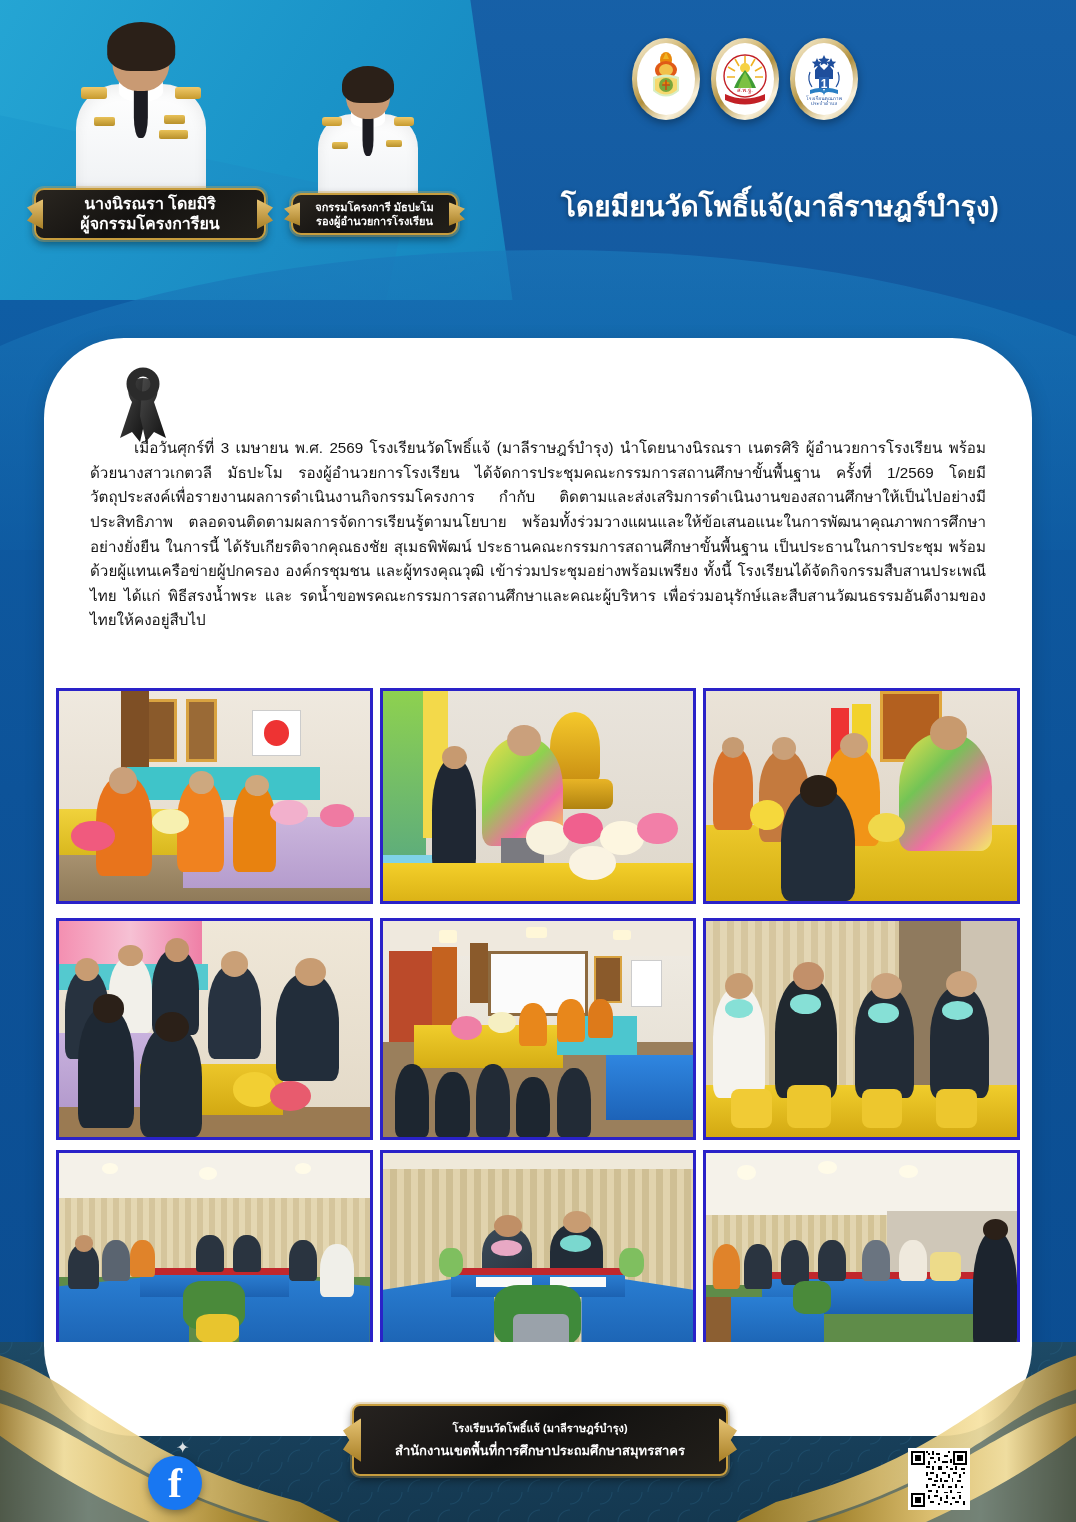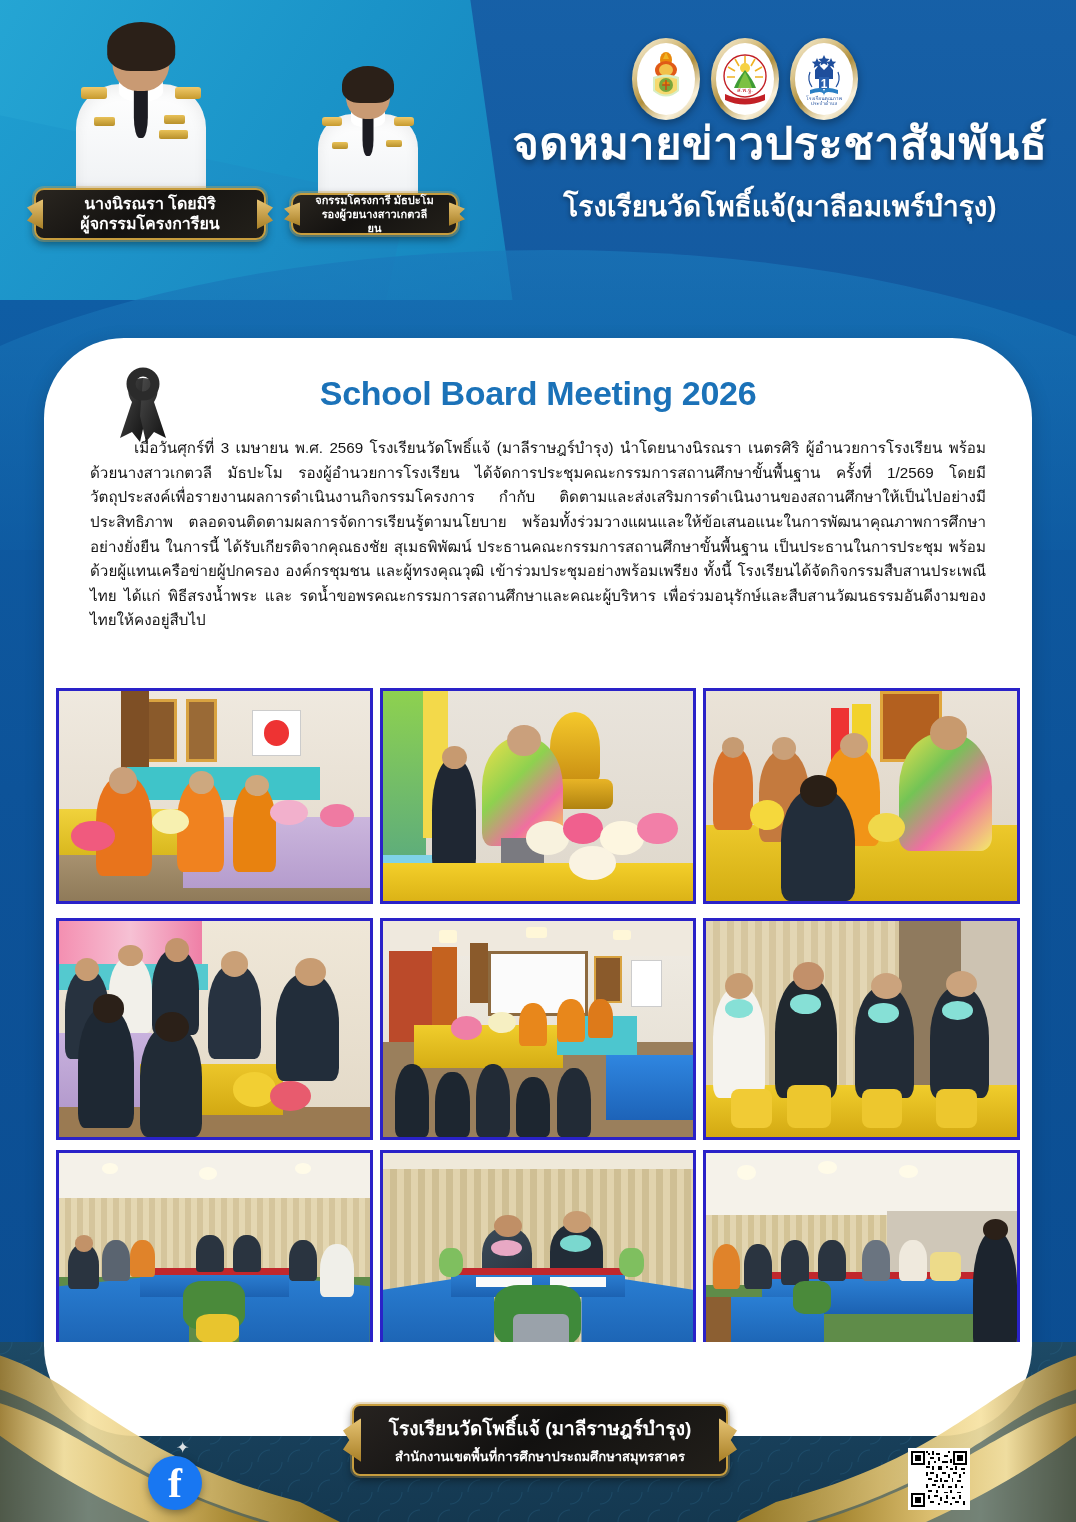--- a/index.html
+++ b/index.html
@@ -148,21 +148,21 @@
   .foot-plaque { position:absolute; left:352px; top:1404px; width:376px; height:72px;
     background:linear-gradient(145deg,#272320 0%,#121110 48%,#221f1a 100%);
     border:2px solid #c79d3e; border-radius:8px; color:#fff; text-align:center;
     display:flex; flex-direction:column; align-items:center; justify-content:center;
     box-shadow:0 0 0 2px rgba(214,173,84,.3),0 4px 10px rgba(0,0,0,.45); }
   .foot-plaque:before,.foot-plaque:after{ content:""; position:absolute; top:50%;
     transform:translateY(-50%); width:18px; height:64%;
     background:linear-gradient(180deg,#e6c373,#a87f26); }
   .foot-plaque:before{ left:-11px; clip-path:polygon(100% 0,100% 100%,0 72%,35% 50%,0 28%); }
   .foot-plaque:after { right:-11px; clip-path:polygon(0 0,0 100%,100% 72%,65% 50%,100% 28%); }
-  .fp1 { font-size:19px; font-weight:700; }
+  .fp1 { font-size:11px; font-weight:700; }
   .fp2 { font-size:13px; font-weight:700; margin-top:3px; }
   .qr { position:absolute; left:908px; top:1448px; width:62px; height:62px;
     background:#fff; padding:3px; }
   .spark { position:absolute; color:#fff; opacity:.85; }
 </style>
 </head>
 <body>
 
 <div class="page">
 
@@ -204,21 +204,21 @@
       <div class="hair"></div>
     </div>
   </div>
 
   <div class="plaque pq1">
     <div class="l1">นางนิรณรา โดยมิริ</div>
     <div class="l2">ผู้จกรรมโครงการียน</div>
   </div>
   <div class="plaque pq2">
     <div class="l1">จกรรมโครงการี มัธปะโม</div>
-    <div class="l2">รองผู้วยนางสาวเกตวลียน</div>
+    <div class="l2">รองผู้อำนวยการโรงเรียน</div>
   </div>
 
   <div class="logos">
     <div class="logo">
       <div class="logo-inner">
         <svg width="46" height="58" viewBox="0 0 46 58">
           <ellipse cx="23" cy="10" rx="6" ry="8" fill="#e8890c"></ellipse>
           <path d="M23 2 L26 9 L20 9 Z" fill="#f0b323"></path>
           <ellipse cx="23" cy="20" rx="11" ry="9" fill="#e05a16"></ellipse>
           <ellipse cx="23" cy="20" rx="7" ry="6" fill="#f2c14a"></ellipse>
@@ -260,41 +260,39 @@
           <g stroke="#1f4e9c" stroke-width="1.2" fill="none">
             <path d="M10 22 q-3 8 2 15 M38 22 q3 8 -2 15"></path>
           </g>
           <text x="24" y="50" font-size="5" fill="#1f4e9c" text-anchor="middle" font-family="sans-serif">โรงเรียนคุณภาพ</text>
           <text x="24" y="55" font-size="5" fill="#1f4e9c" text-anchor="middle" font-family="sans-serif">ประจำตำบล</text>
         </svg>
       </div>
     </div>
   </div>
 
-  <div class="ttl-main">จดหมายข่าวประชาสัมพันธ์</div>
-  <div class="ttl-sub">โรงเรียนวัดโพธิ์แจ้(มาลีอมเพร์บำรุง)</div>
+  <div class="ttl-sub">โดยมียนวัดโพธิ์แจ้(มาลีราษฎร์บำรุง)</div>
 
   <div class="card">
 
     <div class="ribbon">
       <svg width="66" height="80" viewBox="0 0 66 80">
         <defs>
           <linearGradient id="rb" x1="0" y1="0" x2="1" y2="1">
             <stop offset="0" stop-color="#4a4a4a"></stop>
               <stop offset="55%" stop-color="#2b2b2b"></stop>
             <stop offset="100%" stop-color="#111"></stop>
           </linearGradient>
         </defs>
         <path d="M33 12 C20 12 14 24 22 36 L10 72 L22 66 L30 76 L36 50 Z" fill="url(#rb)"></path>
         <path d="M33 12 C46 12 52 24 44 36 L56 72 L44 66 L36 76 L30 50 Z" fill="url(#rb)"></path>
         <ellipse cx="33" cy="18" rx="12" ry="12" fill="none" stroke="#2b2b2b" stroke-width="9"></ellipse>
       </svg>
     </div>
 
-    <div class="doc-title">School Board Meeting 2026</div>
     <div class="body-text">เมื่อวันศุกร์ที่ 3 เมษายน พ.ศ. 2569 โรงเรียนวัดโพธิ์แจ้ (มาลีราษฎร์บำรุง) นำโดยนางนิรณรา เนตรศิริ ผู้อำนวยการโรงเรียน พร้อมด้วยนางสาวเกตวลี มัธปะโม รองผู้อำนวยการโรงเรียน ได้จัดการประชุมคณะกรรมการสถานศึกษาขั้นพื้นฐาน ครั้งที่ 1/2569 โดยมีวัตถุประสงค์เพื่อรายงานผลการดำเนินงานกิจกรรมโครงการ กำกับ ติดตามและส่งเสริมการดำเนินงานของสถานศึกษาให้เป็นไปอย่างมีประสิทธิภาพ ตลอดจนติดตามผลการจัดการเรียนรู้ตามนโยบาย พร้อมทั้งร่วมวางแผนและให้ข้อเสนอแนะในการพัฒนาคุณภาพการศึกษาอย่างยั่งยืน ในการนี้ ได้รับเกียรติจากคุณธงชัย สุเมธพิพัฒน์ ประธานคณะกรรมการสถานศึกษาขั้นพื้นฐาน เป็นประธานในการประชุม พร้อมด้วยผู้แทนเครือข่ายผู้ปกครอง องค์กรชุมชน และผู้ทรงคุณวุฒิ เข้าร่วมประชุมอย่างพร้อมเพรียง ทั้งนี้ โรงเรียนได้จัดกิจกรรมสืบสานประเพณีไทย ได้แก่ พิธีสรงน้ำพระ และ รดน้ำขอพรคณะกรรมการสถานศึกษาและคณะผู้บริหาร เพื่อร่วมอนุรักษ์และสืบสานวัฒนธรรมอันดีงามของไทยให้คงอยู่สืบไป</div>
 
     <div class="grid r1" style="top:350px;">
       <div class="cell">
         <div class="sc">
           <div class="wall" style="background:linear-gradient(180deg,#efe9df 0%,#e7dfd2 60%,#ded4c4 100%)"></div>
           <div style="position:absolute;left:28%;top:4%;width:10%;height:30%;background:#8a5a2b;border:3px solid #d9a340"></div>
           <div style="position:absolute;left:41%;top:4%;width:10%;height:30%;background:#9a6a36;border:3px solid #d9a340"></div>
           <div style="position:absolute;left:20%;top:0;width:9%;height:62%;background:#7e4f25"></div>
           <div style="position:absolute;left:62%;top:9%;width:16%;height:22%;background:#fff;border:1px solid #ccc"></div>

